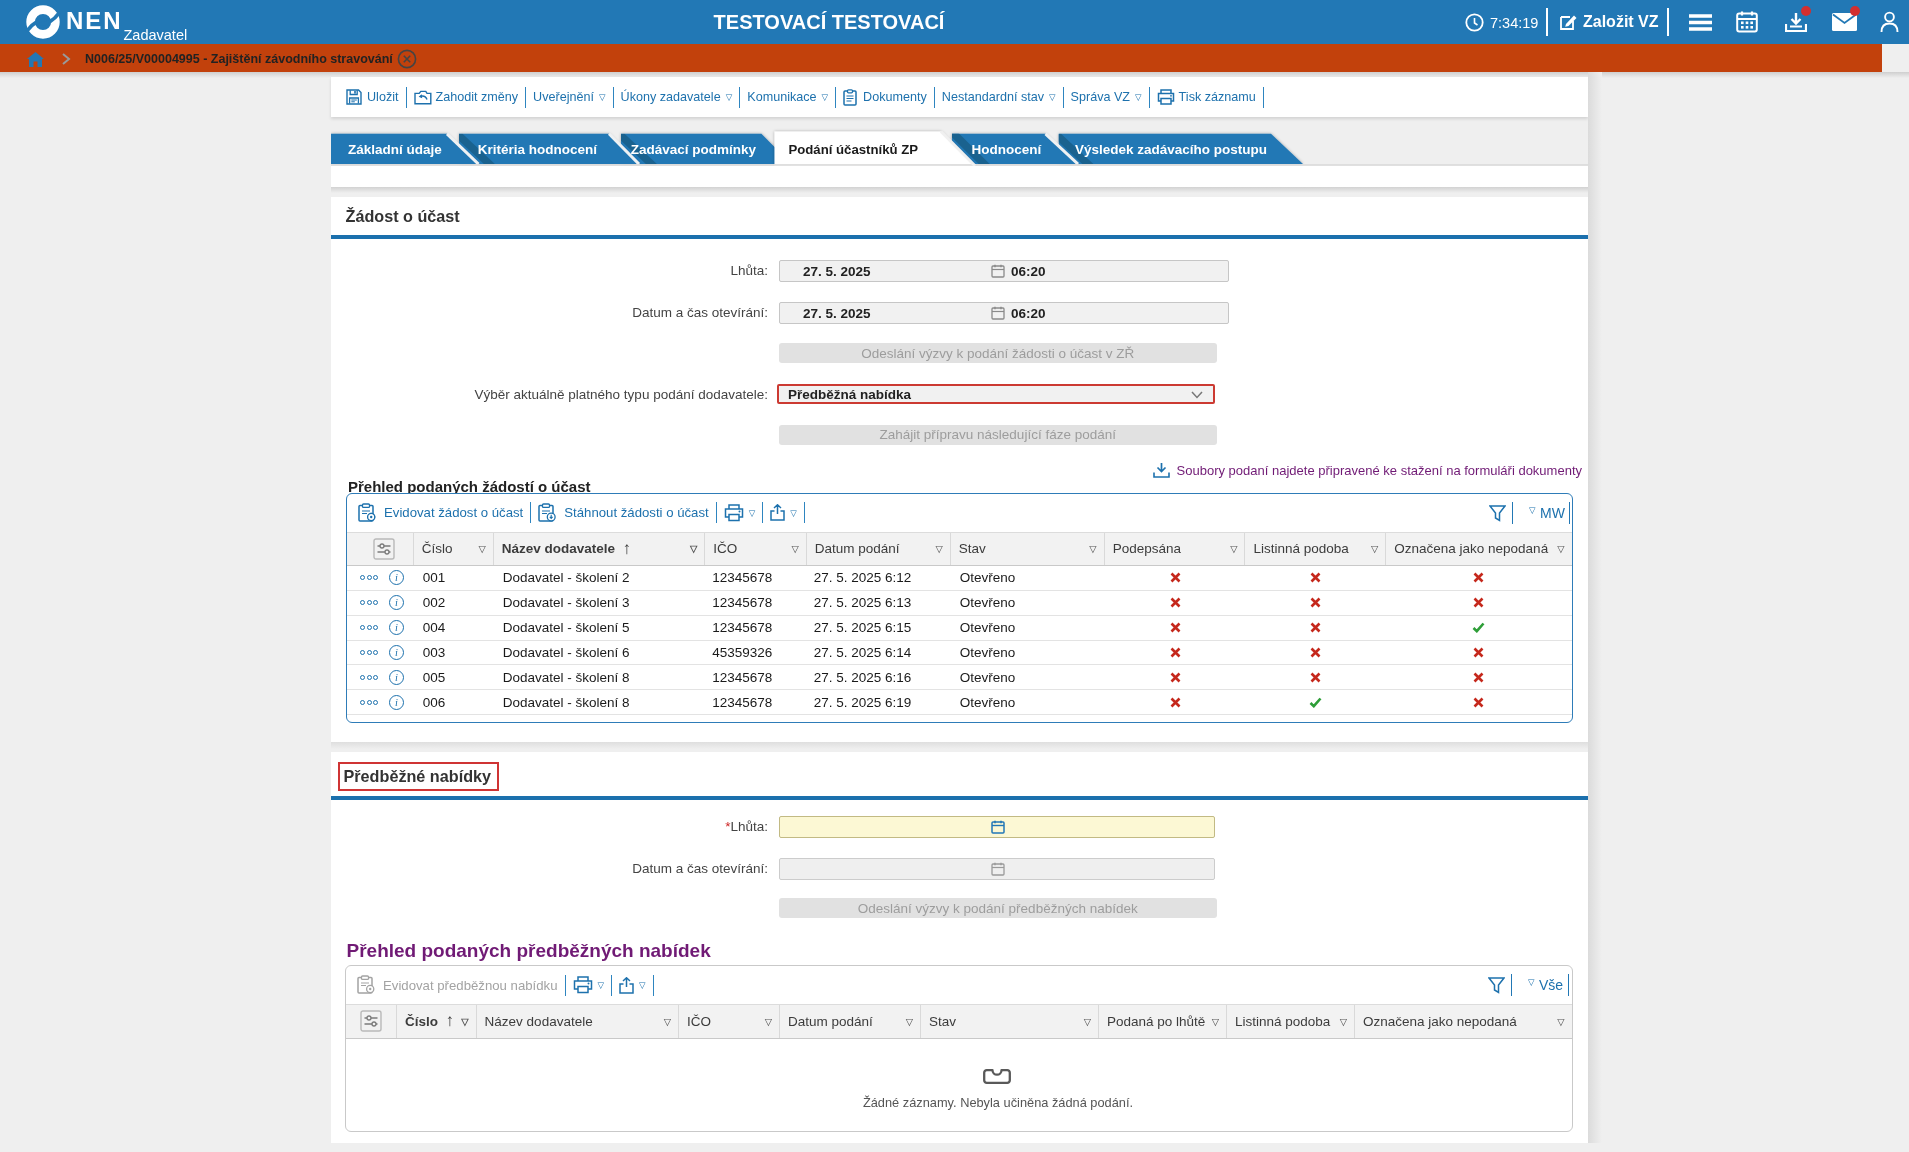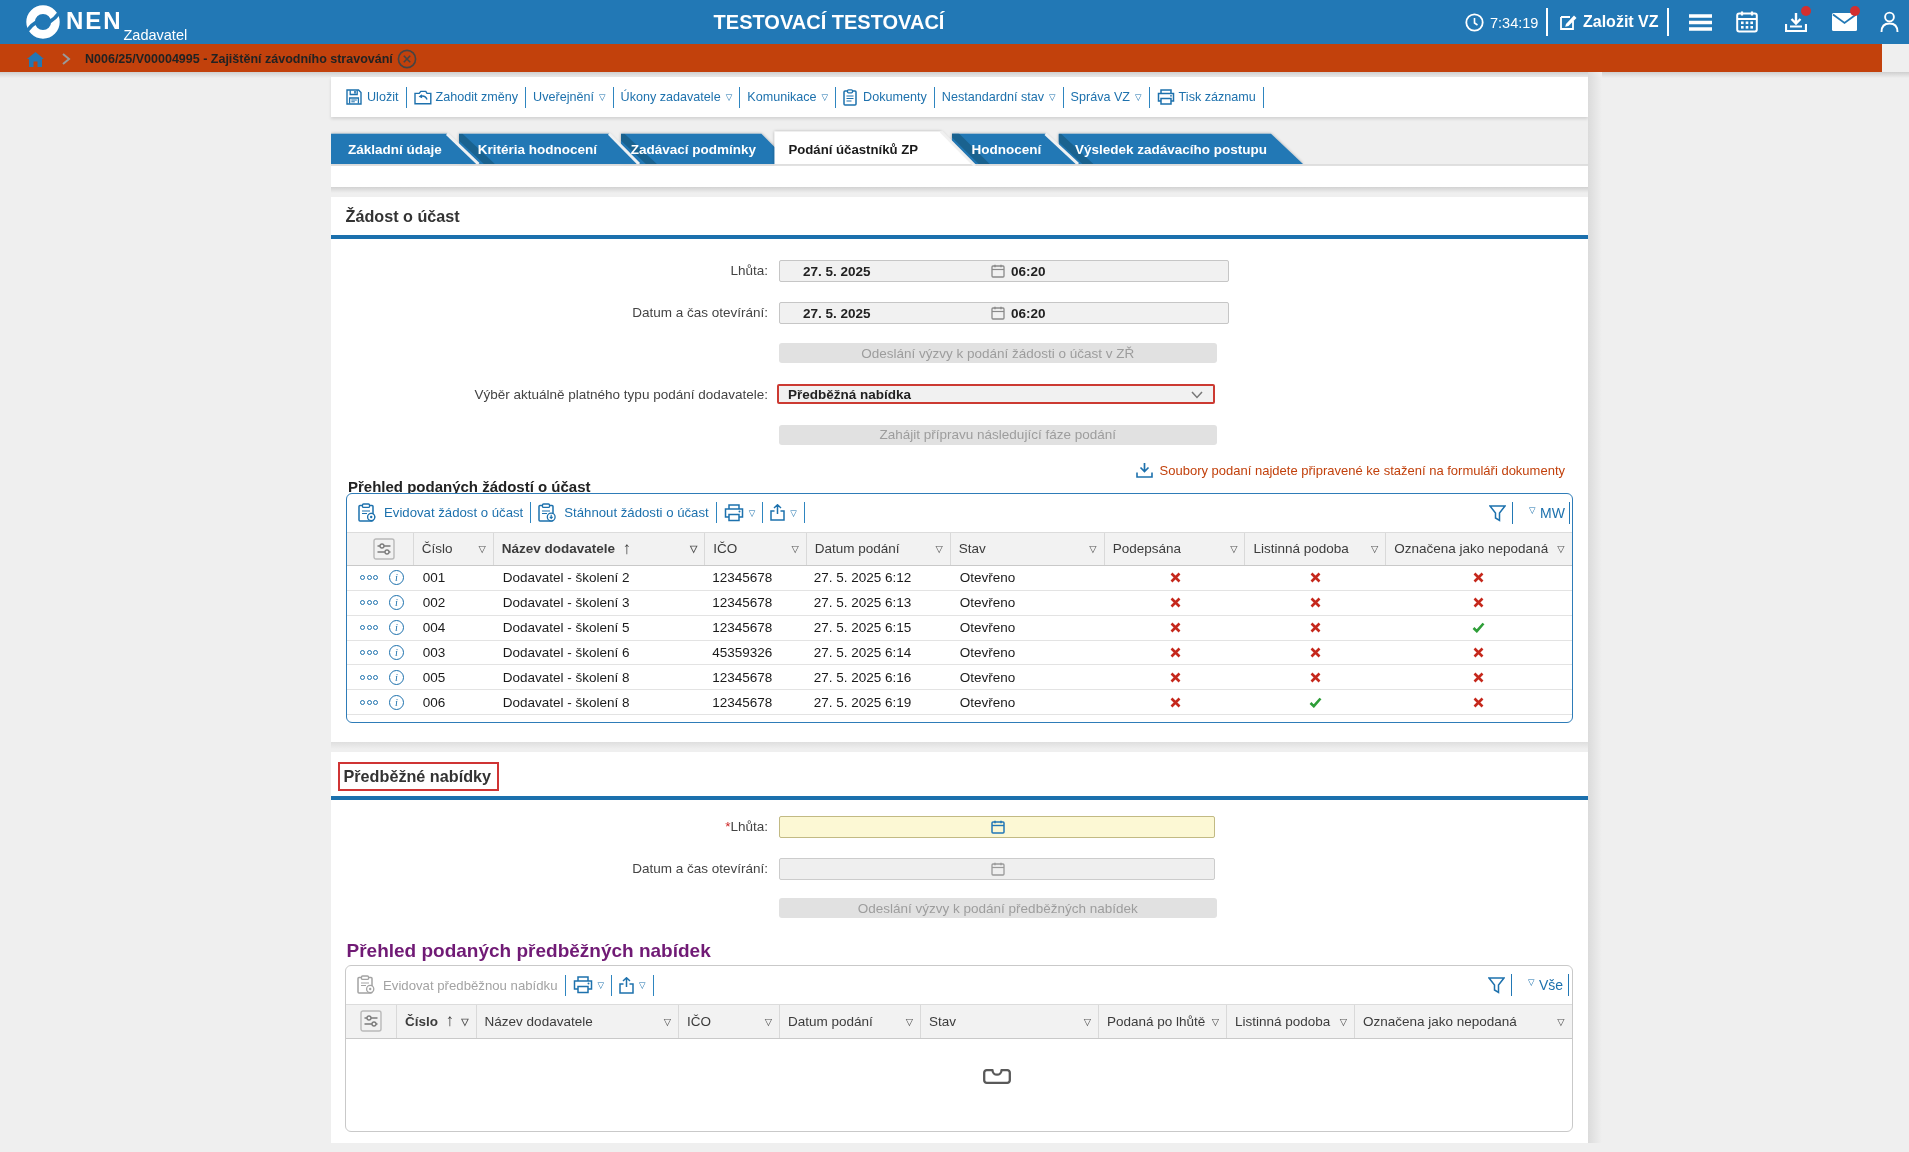--- a/index.html
+++ b/index.html
@@ -247,21 +247,21 @@
   <div class="fbtn" style="top:146px;">Odeslání výzvy k podání žádosti o účast v ZŘ</div>
   <div class="flabel" style="left:0;width:437px;top:190px;">Výběr aktuálně platného typu podání dodavatele:</div>
   <div class="abs" style="left:446px;top:186.8px;width:433.5px;height:16.4px;background:#f1f1f1;border:2px solid #cc3a32;border-radius:2px;font-size:13.5px;font-weight:bold;color:#222;display:flex;align-items:flex-end;">
     <span style="padding-left:9px;">Předběžná nabídka</span>
     <svg class="abs" style="right:10px;top:5px" width="12" height="8" viewBox="0 0 12 8">
         <path d="M1 1 L6 6.5 L11 1" stroke="#777" stroke-width="1.5" fill="none"></path>
       </svg>
   </div>
   <div class="fbtn" style="top:227.7px;">Zahájit přípravu následující fáze podání</div>
   <div class="abs" style="left:17px;top:281px;font-size:15px;font-weight:bold;color:#222;">Přehled podaných žádostí o účast</div>
-  <div class="abs" style="right:23px;top:266px;display:flex;align-items:center;font-size:13px;color:#c2410c;">
+  <div class="abs" style="right:6px;top:266px;display:flex;align-items:center;font-size:13px;color:#701a75;">
     <svg style="margin-right:7px" width="17" height="15" viewBox="0 0 17 15">
         <path d="M8.5 0v8M4.5 4.5 L8.5 8.5 L12.5 4.5" stroke="#1d71ad" stroke-width="1.7" fill="none"></path>
         <path d="M1 9.5 v4.5 h15 v-4.5" stroke="#1d71ad" stroke-width="1.6" fill="none"></path>
       </svg>
     Soubory podaní najdete připravené ke stažení na formuláři dokumenty
   </div>
   <div class="tblpanel" style="left:15px;top:295.5px;width:1226.5px;height:230px;border:1.5px solid #2e7cb8;">
     <div class="ttool" style="height:38px;">
       <svg style="margin-left:11px;margin-right:7px" width="19" height="20" viewBox="0 0 19 20">
         <rect x="1" y="2.5" width="14" height="15.5" rx="1" fill="none" stroke="#1d71ad" stroke-width="1.5"></rect>
@@ -559,15 +559,16 @@
       <div class="th d3">IČO<span class="tharr">▽</span></div>
       <div class="th d4">Datum podání<span class="tharr">▽</span></div>
       <div class="th d5">Stav<span class="tharr">▽</span></div>
       <div class="th d6">Podaná po lhůtě<span class="tharr">▽</span></div>
       <div class="th d7">Listinná podoba<span class="tharr">▽</span></div>
       <div class="th d8">Označena jako nepodaná<span class="tharr">▽</span></div>
     </div>
     <svg class="abs" style="left:637px;top:102.5px" width="28" height="15" viewBox="0 0 28 15">
       <path d="M3.7 1.2 h5.8 a4.5 4.5 0 0 0 9 0 h5.8 a2.5 2.5 0 0 1 2.5 2.5 v7.6 a2.5 2.5 0 0 1 -2.5 2.5 H3.7 a2.5 2.5 0 0 1 -2.5 -2.5 V3.7 a2.5 2.5 0 0 1 2.5 -2.5 z" fill="none" stroke="#595959" stroke-width="2.3" stroke-linejoin="round"></path>
     </svg>
+    <div class="abs" style="left:0;top:129px;width:1304px;text-align:center;font-size:12.8px;color:#555;">Žádné záznamy. Nebyla učiněna žádná podání.</div>
   </div>
 </div>
 <div id="rightshade"></div>
 
 </body></html>

